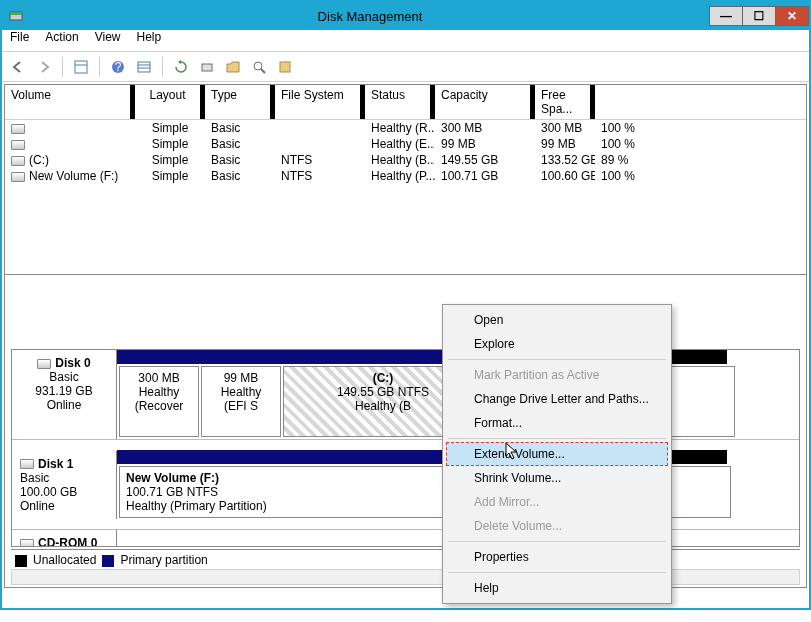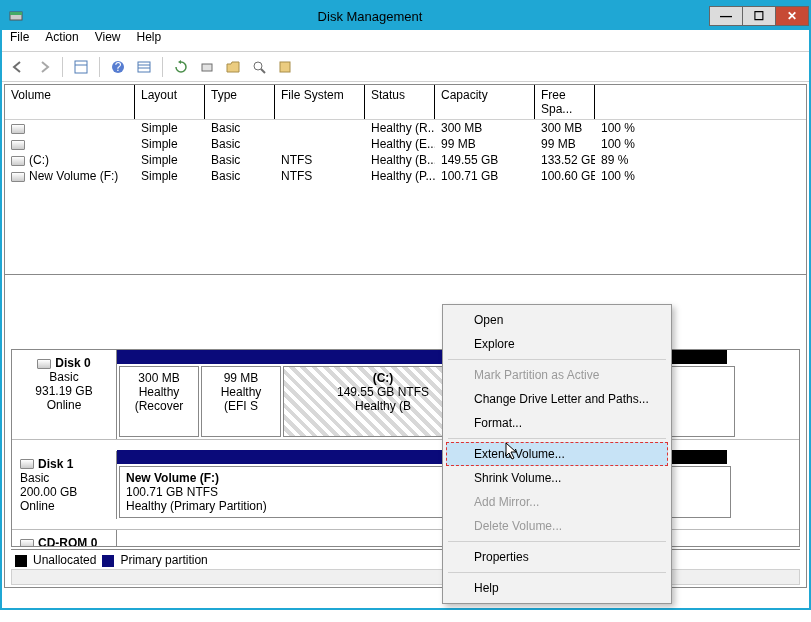--- a/index.html
+++ b/index.html
@@ -12,26 +12,26 @@
 .titlebar .win-btn { width: 34px; height: 20px; border: 1px solid #666; background: #dcdcdc; margin-left: -1px; display:flex; align-items:center; justify-content:center; font-weight:bold; cursor:pointer;}
 .titlebar .win-btn.close { background: #c74a35; color:#fff; }
 .menubar { height: 22px; border-bottom: 1px solid #d0d0d0; padding-left: 8px; display:flex; align-items:flex-start; gap: 16px; }
 .menubar span { cursor: pointer; }
 .toolbar { height: 30px; border-bottom: 1px solid #d0d0d0; padding-left: 6px; display:flex; align-items:center; gap: 6px; }
 .toolbar .tb-btn { width: 20px; height: 20px; display:flex; align-items:center; justify-content:center; cursor:pointer; opacity:0.85; }
 .toolbar .sep { width:1px; height:20px; background:#ccc; margin:0 2px;}
 .content { position: absolute; top: 82px; left: 2px; right: 2px; bottom: 20px; border: 1px solid #888; background:#fff; }
 .volume-list { height: 190px; border-bottom: 1px solid #888; overflow:auto;}
 .vl-header { display:flex; border-bottom: 1px solid #d0d0d0; background:#fff; }
-.vl-header .col { border-right: 1px solid #000000; padding: 3px 6px; color:#000; cursor:pointer; }
+.vl-header .col { border-right: 5px solid #000000; padding: 3px 6px; color:#000; cursor:pointer; }
 .vl-row { display:flex; }
 .vl-row .cell { padding: 1px 6px; white-space:nowrap; overflow:hidden; }
 .drive-icon { display:inline-block; width:14px; height:10px; border:1px solid #888; border-radius:1px; background:linear-gradient(#fff,#ccc); margin-right:4px; vertical-align:middle;}
 .col-vol, .cell-vol { width: 130px; }
-.col-lay, .cell-lay { width: 70px; }
+.col-lay, .cell-lay { width: 70px; text-align: center; }
 .col-typ, .cell-typ { width: 70px; }
 .col-fs,  .cell-fs  { width: 90px; }
 .col-sta, .cell-sta { width: 70px; }
 .col-cap, .cell-cap { width: 100px; }
 .col-fre, .cell-fre { width: 60px; }
 .col-pct, .cell-pct { width: 60px; }
 .disk-panel { position:absolute; top:264px; left:6px; right:6px; bottom:40px; border:1px solid #888; overflow:hidden;}
 .disk-row { display:flex; border-bottom:1px solid #bbb; }
 .disk-info { width:105px; padding:6px 8px; border-right:1px solid #888; }
 .disk-info .dname { font-weight:bold; }
@@ -229,21 +229,21 @@
                   <div>781.25 GB</div>
                   <div></div>
                 </div>
               </div>
             </div>
           </div>
           <div class="disk-row" style="height: 90px; align-items: center;">
             <div class="disk-info">
               <div class="dname"><span class="drive-icon"></span>Disk 1</div>
               <div>Basic</div>
-              <div>200.00 GB</div>
+              <div>100.00 GB</div>
               <div>Online</div>
             </div>
             <div class="disk-parts">
               <div class="parts-top">
                 <div class="navy" style="width: 510px;"></div>
                 <div class="black" style="width: 100px;"></div>
               </div>
               <div class="parts-body">
                 <div class="part-box" style="width: 510px;">
                   <div><b>New Volume  (F:)</b></div>

